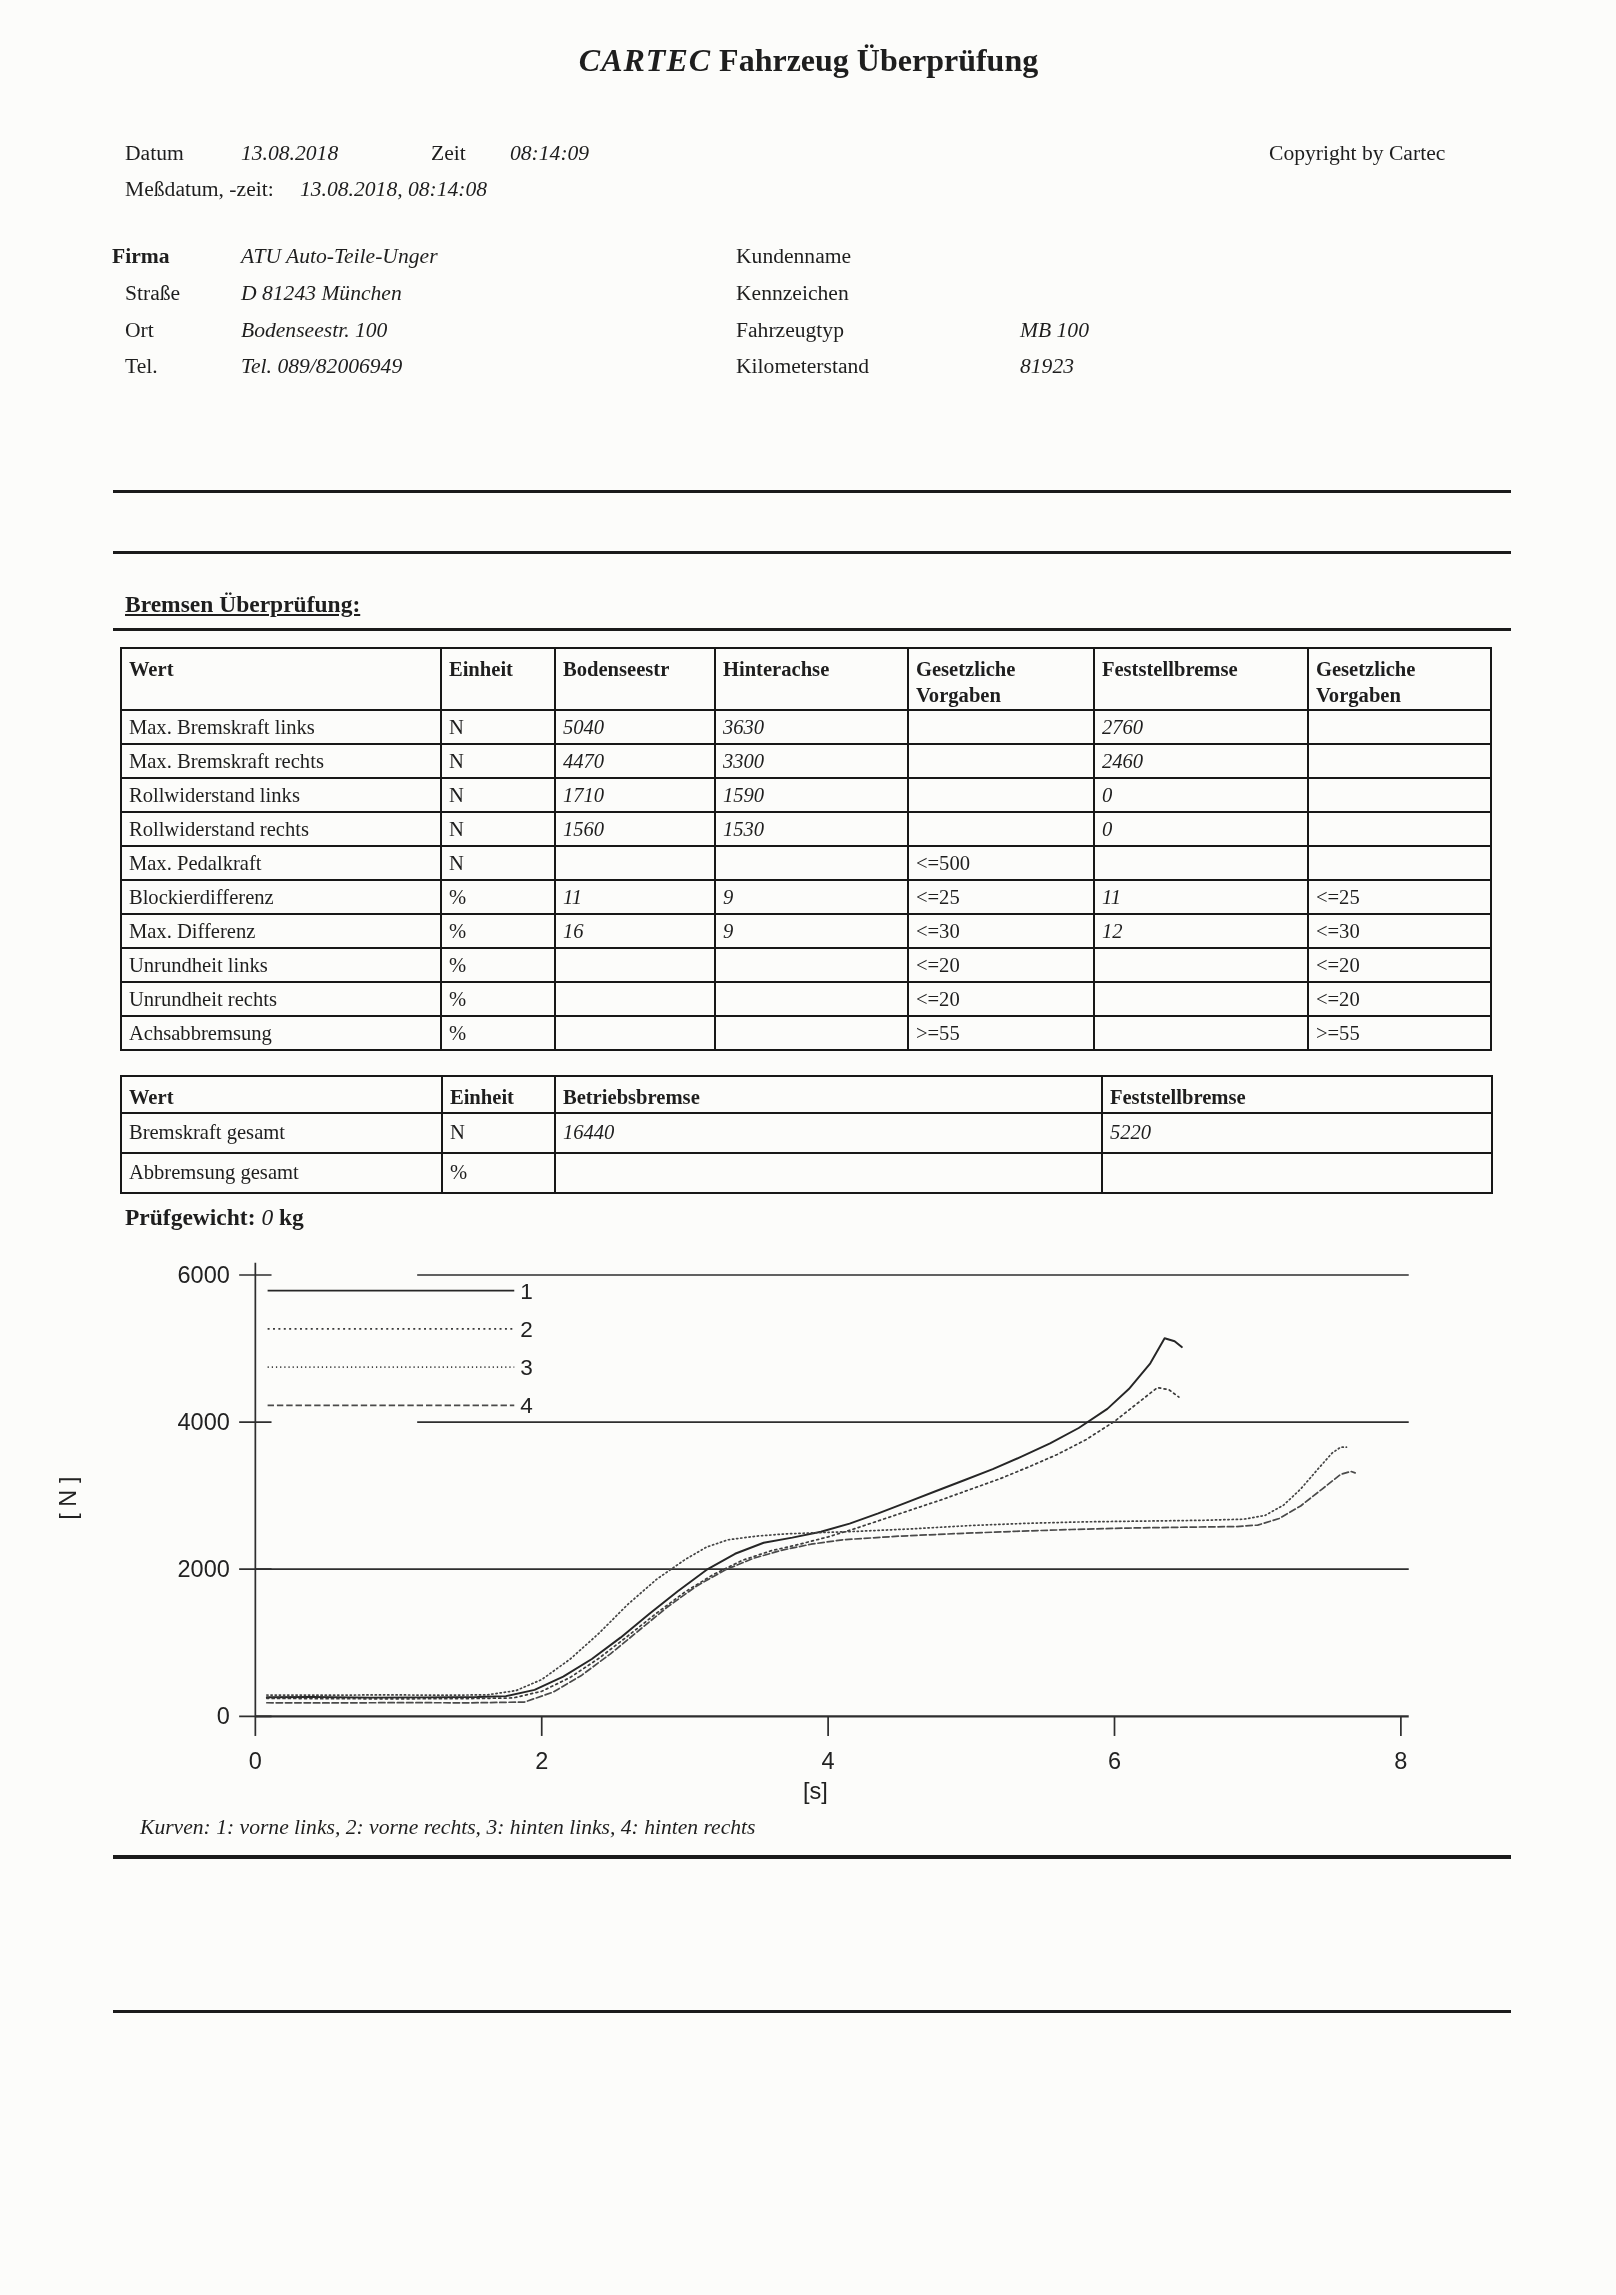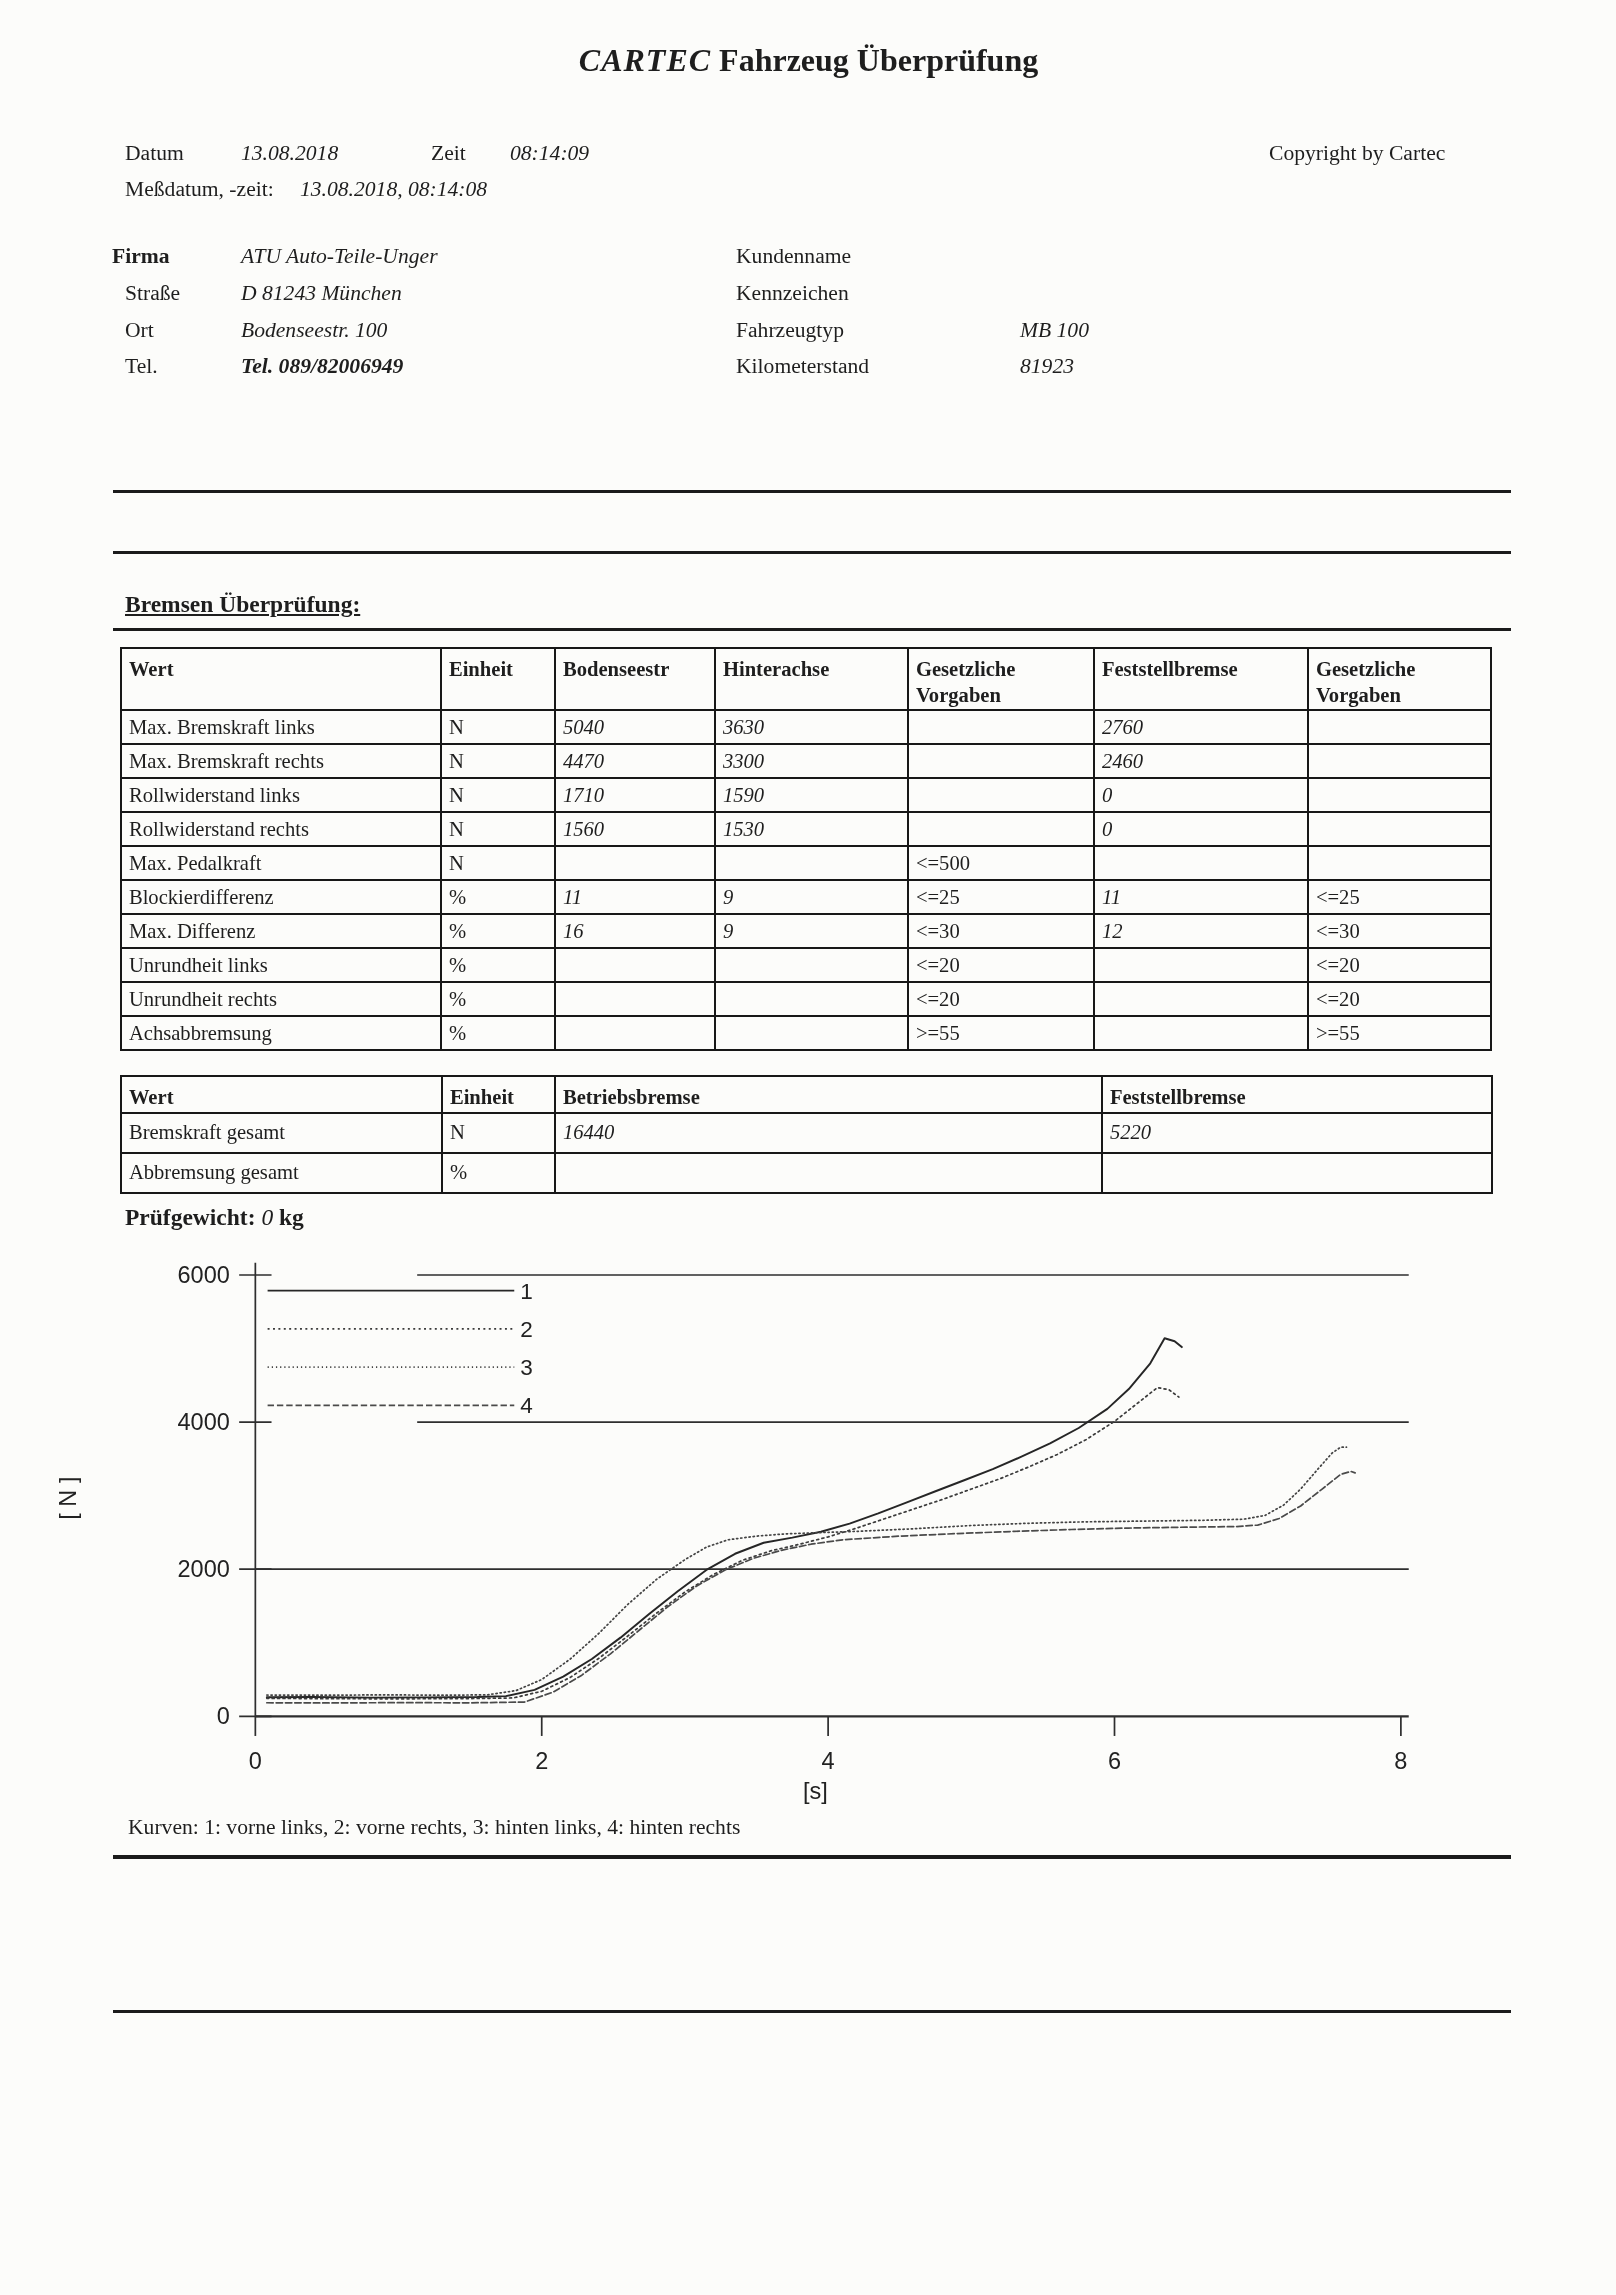--- a/index.html
+++ b/index.html
@@ -42,21 +42,21 @@
   <div class="abs lab" style="left:125px;top:177px;">Meßdatum, -zeit:</div>
   <div class="abs val" style="left:300px;top:177px;">13.08.2018, 08:14:08</div>
 
   <div class="abs lab" style="left:112px;top:244px;font-weight:bold;">Firma</div>
   <div class="abs val" style="left:241px;top:244px;">ATU Auto-Teile-Unger</div>
   <div class="abs lab" style="left:125px;top:281px;">Straße</div>
   <div class="abs val" style="left:241px;top:281px;">D  81243  München</div>
   <div class="abs lab" style="left:125px;top:318px;">Ort</div>
   <div class="abs val" style="left:241px;top:318px;">Bodenseestr. 100</div>
   <div class="abs lab" style="left:125px;top:354px;">Tel.</div>
-  <div class="abs val" style="left:241px;top:354px;font-weight:bold;">Tel. 089/82006949</div>
+  <div class="abs val" style="left:241px;top:354px;">Tel. 089/82006949</div>
 
   <div class="abs lab" style="left:736px;top:244px;">Kundenname</div>
   <div class="abs val" style="left:1020px;top:244px;"></div>
   <div class="abs lab" style="left:736px;top:281px;">Kennzeichen</div>
   <div class="abs val" style="left:1020px;top:281px;"></div>
   <div class="abs lab" style="left:736px;top:318px;">Fahrzeugtyp</div>
   <div class="abs val" style="left:1020px;top:318px;">MB 100</div>
   <div class="abs lab" style="left:736px;top:354px;">Kilometerstand</div>
   <div class="abs val" style="left:1020px;top:354px;">81923</div>
 
@@ -252,19 +252,19 @@
       <text x="1060" y="2726" font-size="46">2</text>
       <polyline points="543.4,3463.3 666.0,3464.0 812.0,3464.3 958.0,3463.7 1045.6,3462.5 1104.0,3449.0 1162.4,3420.5 1220.8,3381.5 1279.2,3336.5 1337.6,3290.0 1396.0,3246.5 1454.4,3210.5 1512.8,3182.0 1571.2,3162.5 1629.6,3149.0 1688.0,3134.0 1746.4,3116.0 1804.8,3096.5 1863.2,3077.0 1921.6,3057.5 1980.0,3036.5 2038.4,3015.5 2096.8,2991.5 2155.2,2966.0 2213.6,2936.0 2272.0,2898.5 2315.8,2864.0 2359.6,2829.5 2383.0,2834.0 2403.4,2849.0" fill="none" stroke="#3b3b3b" stroke-width="3.5" stroke-linejoin="round" stroke-linecap="round" stroke-dasharray="4 7"></polyline>
       <line x1="545" y1="2788" x2="1048" y2="2788" stroke="#444444" stroke-width="3.5" stroke-dasharray="2.5 6"></line>
       <text x="1060" y="2804" font-size="46">3</text>
       <polyline points="543.4,3456.5 666.0,3456.8 782.8,3456.2 899.6,3456.8 993.0,3456.2 1051.4,3447.5 1104.0,3425.0 1162.4,3383.0 1220.8,3330.5 1279.2,3272.0 1337.6,3221.0 1396.0,3180.5 1439.8,3155.0 1483.6,3140.0 1542.0,3132.5 1600.4,3128.0 1658.8,3125.8 1746.4,3122.8 1863.2,3117.5 1980.0,3110.8 2096.8,3106.3 2213.6,3103.3 2330.4,3101.8 2447.2,3100.3 2534.8,3098.0 2578.6,3090.5 2616.6,3069.5 2651.6,3036.5 2686.6,2996.0 2715.8,2963.0 2733.4,2951.0 2745.0,2951.0" fill="none" stroke="#444444" stroke-width="3.5" stroke-linejoin="round" stroke-linecap="round" stroke-dasharray="2.5 6"></polyline>
       <line x1="545" y1="2866" x2="1048" y2="2866" stroke="#4a4a4a" stroke-width="3.5" stroke-dasharray="13 6"></line>
       <text x="1060" y="2882" font-size="46">4</text>
       <polyline points="543.4,3472.3 666.0,3472.6 812.0,3472.1 958.0,3472.4 1069.0,3470.8 1127.4,3450.5 1185.8,3416.0 1244.2,3372.5 1302.6,3324.5 1361.0,3276.5 1419.4,3234.5 1477.8,3201.5 1536.2,3177.5 1594.6,3161.0 1653.0,3149.0 1717.2,3140.0 1834.0,3132.5 1950.8,3127.3 2067.6,3122.8 2184.4,3119.0 2301.2,3116.0 2418.0,3114.2 2520.2,3113.0 2564.0,3110.0 2607.8,3096.5 2651.6,3071.0 2695.4,3036.5 2733.4,3006.5 2753.8,3000.5 2762.6,3003.5" fill="none" stroke="#4a4a4a" stroke-width="3.5" stroke-linejoin="round" stroke-linecap="round" stroke-dasharray="13 6"></polyline>
     </svg>
 
-  <div class="abs lab" style="left:128px;top:1815px;">Kurven: 1: vorne links, 2: vorne rechts, 3: hinten links, 4: hinten rechts</div>
+  <div class="abs lab" style="left:140px;top:1815px;font-style:italic;">Kurven: 1: vorne links, 2: vorne rechts, 3: hinten links, 4: hinten rechts</div>
 
   <div class="rule" style="left:113px;top:1855px;width:1398px;height:4.4px;"></div>
   <div class="rule" style="left:113px;top:2010px;width:1398px;height:2.5px;"></div>
 
 </div>
 
 
 </body></html>

